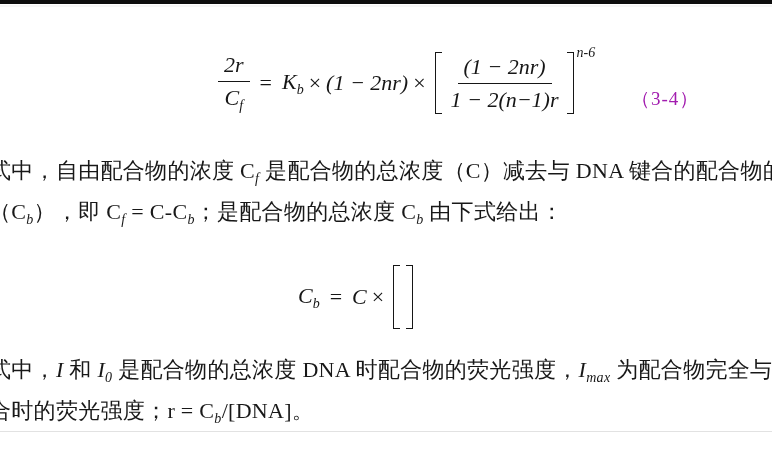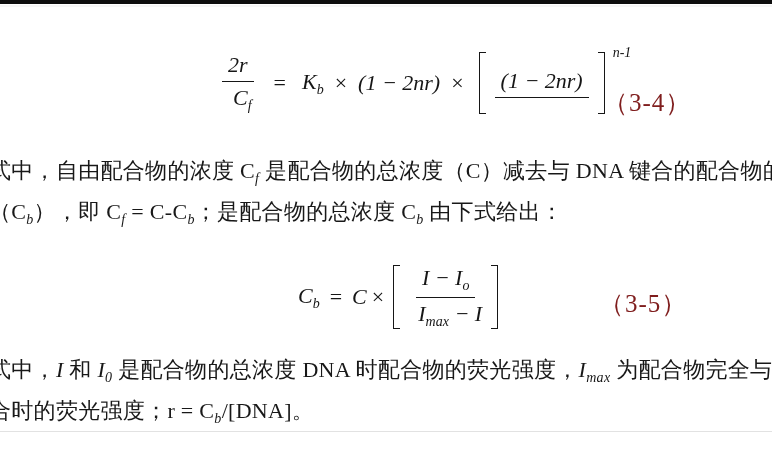--- a/index.html
+++ b/index.html
@@ -17,82 +17,78 @@
   
   .eq {
     position:absolute; display:flex; align-items:center;
     font-size:22px; font-style:italic; white-space:nowrap; color:#161616;
   }
   .eq .op { font-style:normal; margin:0 5px; }
   .eq .op-eq { font-style:normal; margin:0 10px; }
   sub { font-size:14px; font-style:italic; line-height:1; }
   .frac { display:inline-flex; flex-direction:column; align-items:center; }
   .frac .num { padding:0 6px 3px; border-bottom:1.5px solid #161616; text-align:center; }
-  .frac .den { padding:3px 6px 0; text-align:right;margin-left:9px; }
+  .frac .den { padding:3px 6px 0; text-align:right; }
   .brk { display:inline-block; width:7px; }
   .brk-l { border-left:1.6px solid #161616; border-top:1.6px solid #161616; border-bottom:1.6px solid #161616; margin:0 3px 0 4px; }
   .brk-r { border-right:1.6px solid #161616; border-top:1.6px solid #161616; border-bottom:1.6px solid #161616; margin-left:3px; }
   .eq34 .brk { height:62px; }
   .eq35 .brk { height:64px; }
   .sup { align-self:flex-start; font-size:14px; margin:-7px 0 0 2px; }
-  .eqnum { position:absolute; font-size:25px; font-style:normal; color:#7f1d1d; letter-spacing:1px; }
+  .eqnum { position:absolute; font-size:19px; font-style:normal; color:#a21caf; letter-spacing:1px;margin-left:28px; }
 
   
   .para {
     position:absolute; left:-11px; white-space:nowrap;
     font-size:22px; line-height:41px; color:#181818; letter-spacing:0.3px;
   }
   .para .sym { font-style:normal; }
   .para .it { font-style:italic; }
 </style>
 </head>
 <body>
 
 <div class="page">
 
   <div class="top-rule"></div>
   <div class="top-rule-shadow"></div>
 
-  <div class="eq eq34" style="left:218px; top:52px;gap:6px;">
+  <div class="eq eq34" style="left:218px; top:52px;">
     <span class="frac">
       <span class="num">2r</span>
       <span class="den"><span>C</span><sub>f</sub></span>
     </span>
     <span class="op-eq">=</span>
     <span><span>K</span><sub>b</sub></span>
     <span class="op">×</span>
     <span>(1 − 2nr)</span>
     <span class="op">×</span>
     <span class="brk brk-l"></span>
     <span class="frac">
       <span class="num">(1 − 2nr)</span>
+      <span class="den">1 − 2(n−1)r</span>
     </span>
     <span class="brk brk-r"></span>
-    <span class="sup">n-1</span>
+    <span class="sup">n-6</span>
   </div>
   <div class="eqnum" style="left:603px; top:86px;">（3-4）</div>
 
   <div class="para" style="top:150px;">
     <div><span>式中，自由配合物的浓度 </span><span class="sym"><span>C</span><sub>f</sub></span><span> 是配合物的总浓度（C）减去与 DNA 键合的配合物的浓度</span></div>
     <div><span class="sym">（C</span><sub>b</sub><span>），即 </span><span class="sym">C</span><sub>f</sub><span class="sym"> = C-C</span><sub>b</sub><span>；是配合物的总浓度 </span><span class="sym">C</span><sub>b</sub><span> 由下式给出：</span></div>
   </div>
 
   <div class="eq eq35" style="left:298px; top:265px;">
     <span><span>C</span><sub>b</sub></span>
     <span class="op-eq">=</span>
     <span>C</span>
     <span class="op">×</span>
     <span class="brk brk-l"></span>
-    <span class="frac">
-      <span class="num"><span>I − I</span><sub>o</sub></span>
-      <span class="den"><span>I</span><sub>max</sub><span> − I</span></span>
-    </span>
     <span class="brk brk-r"></span>
   </div>
-  <div class="eqnum" style="left:599px; top:287px;">（3-5）</div>
 
   <div class="para" style="top:349px;">
     <div><span>式中，</span><span class="it">I</span><span> 和 </span><span class="it">I</span><sub>0</sub><span> 是配合物的总浓度 DNA 时配合物的荧光强度，</span><span class="it">I</span><sub>max</sub><span> 为配合物完全与 DNA 键</span></div>
     <div><span>合时的荧光强度；r = C</span><sub>b</sub><span>/[DNA]。</span></div>
   </div>
 
   <div class="bottom-rule"></div>
 </div>
 
 </body></html>

